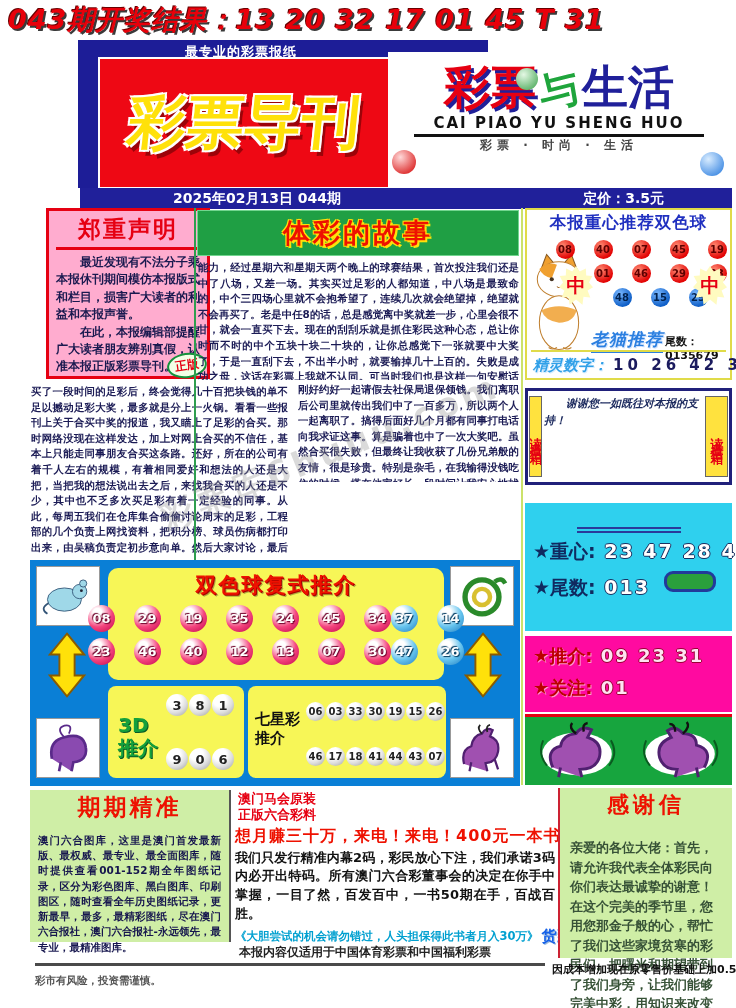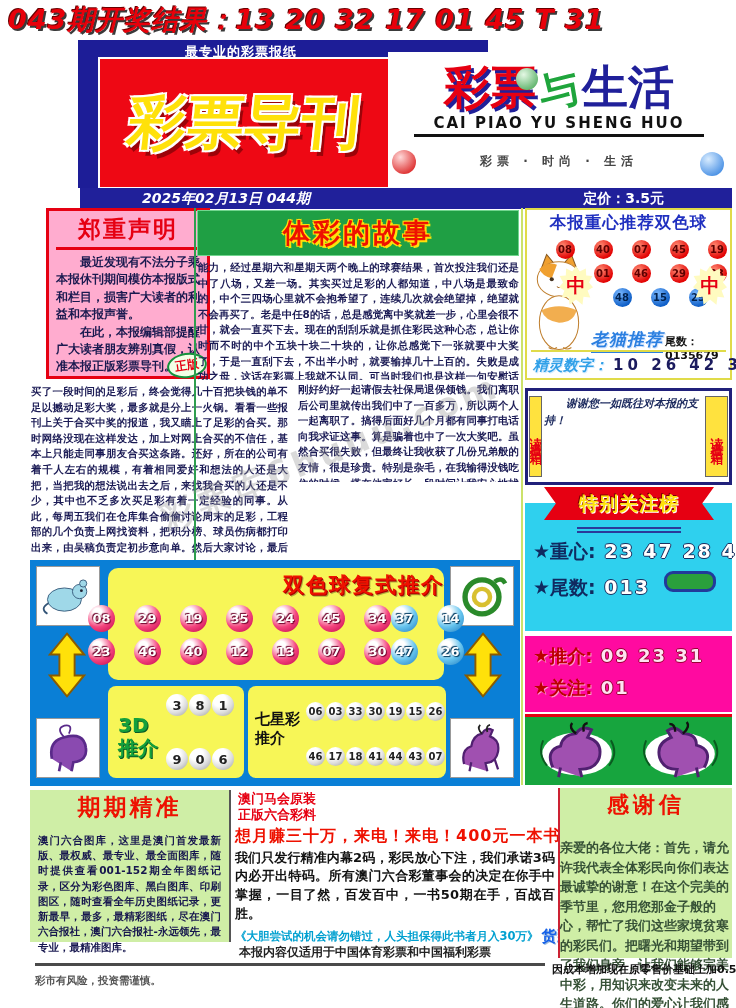--- a/index.html
+++ b/index.html
@@ -19,30 +19,30 @@
     display:flex;align-items:center;justify-content:center;}
   .paper-title{font-size:58px;font-weight:900;color:#ffe10a;transform:skewX(-6deg);white-space:nowrap;
     text-shadow:2px 2px 0 #fff,-2px -2px 0 #fff,2px -2px 0 #fff,-2px 2px 0 #fff,5px 6px 0 rgba(90,0,0,.55);}
   .logo{left:388px;top:52px;width:342px;height:138px;background:#fff;}
   .logo-row{display:flex;align-items:flex-end;justify-content:center;margin-top:12px;font-weight:900;line-height:1;}
   .logo-caipiao{color:#e60012;font-size:46px;text-shadow:3px 3px 0 #20209a;}
   .logo-yu{color:#1fa53c;font-size:40px;transform:rotate(-14deg);margin:0 3px;}
   .logo-shenghuo{color:#20209a;font-size:46px;}
   .logo-pinyin{text-align:center;font-size:15px;font-weight:900;color:#111;letter-spacing:2px;
     border-bottom:3px solid #111;margin:4px 26px 0;padding-bottom:2px;}
-  .logo-slogan{text-align:center;font-size:12px;color:#444;letter-spacing:5px;margin-top:16px;font-weight:bold;}
+  .logo-slogan{text-align:center;font-size:12px;color:#444;letter-spacing:5px;margin-top:0;font-weight:bold;}
   .deco-ball{position:absolute;border-radius:50%;}
   .deco-green{width:22px;height:22px;left:128px;top:-46px;background:radial-gradient(circle at 35% 30%,#e4f8e4,#3aa04a);}
   .deco-red{width:24px;height:24px;left:4px;top:36px;background:radial-gradient(circle at 35% 30%,#ffd8d8,#d40000);}
   .deco-blue{width:24px;height:24px;right:6px;top:38px;background:radial-gradient(circle at 35% 30%,#d8ecff,#2277dd);}
   .logo-mid{position:relative;}
 
   .date-bar{left:80px;top:188px;width:652px;height:21px;background:#20209a;color:#fff;
     display:flex;align-items:center;font-size:14px;font-weight:bold;}
-  .date-text{margin-left:62px;font-style:italic;}
+  .date-text{margin-left:93px;}
   .price-text{margin-left:auto;margin-right:68px;}
 
   
   .statement{left:46px;top:208px;width:164px;height:171px;background:#ffaccf;border:3px solid #e60012;
     box-sizing:border-box;padding:3px 7px;}
   .statement-title{color:#e60012;font-size:23px;font-weight:900;text-align:center;letter-spacing:2px;}
   .statement-rule{height:3px;background:#e60012;margin:2px 0 4px;}
   .statement p{margin:0;font-size:12px;font-weight:bold;color:#19194f;line-height:1.45;text-indent:2em;}
   .genuine-badge{position:absolute;right:0px;bottom:-2px;border:2px solid #15913c;border-radius:50%;
     background:#f2ffe6;color:#e60012;font-weight:900;font-size:12px;padding:2px 6px;transform:rotate(-8deg);}
@@ -62,21 +62,21 @@
 
   
   .promo{left:30px;top:560px;width:490px;height:226px;background:#0a7fd6;}
   .zbox{position:absolute;width:62px;height:58px;background:#fff;border:1px solid #999;
     display:flex;align-items:center;justify-content:center;}
   .z-tl{left:6px;top:6px;} .z-tr{right:6px;top:6px;} .z-bl{left:6px;bottom:8px;} .z-br{right:6px;bottom:8px;}
   .arrow{position:absolute;width:38px;height:66px;}
   .a-l{left:18px;top:72px;} .a-r{right:18px;top:72px;}
   .ssq-box{position:absolute;left:78px;top:8px;width:336px;height:112px;background:#f7f657;border-radius:10px;
     box-sizing:border-box;padding-top:3px;}
-  .ssq-title{text-align:right;font-size:21px;font-weight:900;color:#ee1100;letter-spacing:2px;
+  .ssq-title{text-align:center;font-size:21px;font-weight:900;color:#ee1100;letter-spacing:2px;
     text-shadow:1px 1px 0 #a00,2px 2px 0 rgba(0,0,0,.3);}
   .ball-row{display:flex;justify-content:center;align-items:center;margin-top:6px;}
   .blist{display:inline-flex;gap:19px;}
   .gap{display:inline-block;width:12px;}
   .ball{display:inline-flex;align-items:center;justify-content:center;border-radius:50%;font-weight:900;box-sizing:border-box;}
   .b-red{width:27px;height:27px;font-size:13px;color:#fff;
     background:radial-gradient(circle at 35% 28%,#ffffff 16%,#f4457e 55%,#c0004a);
     text-shadow:1px 1px 1px #70002a,-1px -1px 1px #70002a;}
   .b-blue{width:27px;height:27px;font-size:13px;color:#fff;
     background:radial-gradient(circle at 35% 28%,#ffffff 18%,#66c4ee 55%,#1f7ac0);
@@ -163,21 +163,21 @@
   .ad-title{color:#e60012;font-size:37px;font-weight:900;letter-spacing:-2px;line-height:1.05;white-space:nowrap;
     text-shadow:2px 2px 0 #9a0000;}
   .ad-sub{margin-left:3px;color:#e60012;font-size:13px;font-weight:900;line-height:1.25;margin-top:3px;white-space:nowrap;}
   .ad-line1{color:#ee1100;font-size:16px;font-weight:900;margin-top:2px;letter-spacing:1px;white-space:nowrap;}
   .ad-body{color:#111;font-size:13px;font-weight:900;line-height:1.45;text-align:justify;margin-top:2px;}
   .ad-footer{display:flex;align-items:center;margin-top:3px;}
   .ad-line2{color:#00a0d0;font-size:11.5px;font-weight:900;white-space:nowrap;}
   .ad-cod{color:#1560e8;font-size:15px;font-weight:900;margin-left:3px;letter-spacing:1px;
     text-shadow:1px 1px 0 #9bbcdd;white-space:nowrap;}
 
-  .thanks{left:558px;top:788px;width:174px;height:170px;background:#cfeea6;box-sizing:border-box;padding:2px 0;
+  .thanks{left:558px;top:788px;width:174px;height:170px;background:#cfeea6;box-sizing:border-box;padding:2px 10px;
     border-left:2px solid #c23;}
   .th-title{color:#ee1100;font-size:22px;font-weight:900;text-align:center;letter-spacing:4px;}
   .th-body{font-size:13px;color:#375237;font-weight:bold;line-height:1.5;margin-top:18px;}
 
   .footer-center{left:130px;top:944px;width:470px;text-align:center;font-size:12px;font-weight:bold;color:#222;}
   .footer-right{left:552px;top:962px;font-size:11px;font-weight:900;color:#111;white-space:nowrap;}
   .footer-line{left:35px;top:963px;width:510px;height:3px;background:#4a4a4a;}
   .disclaimer{left:35px;top:974px;font-size:10.5px;color:#555;font-weight:bold;}
 
   .wm{left:70px;top:430px;width:520px;text-align:center;font-size:34px;font-weight:bold;
@@ -411,23 +411,20 @@
 
   <div class="abs mailbox">
     <div class="flap flap-l">读者信箱</div>
     <div class="mail-body">
       <p>谢谢您一如既往对本报的支持！</p>
     </div>
     <div class="flap flap-r">读者信箱</div>
   </div>
 
   <div class="abs focus2">
-    <div class="ribbon">
-      <span class="ribbon-text">特别关注榜</span>
-    </div>
     <div class="f-line"></div>
     <div class="fitem">
       <span class="lab">★重心:</span>
       <span class="val">23 47 28 48</span>
     </div>
     <div class="fitem">
       <span class="lab">★尾数:</span>
       <span class="val">013</span>
     </div>
     <div class="green-pill"></div>

